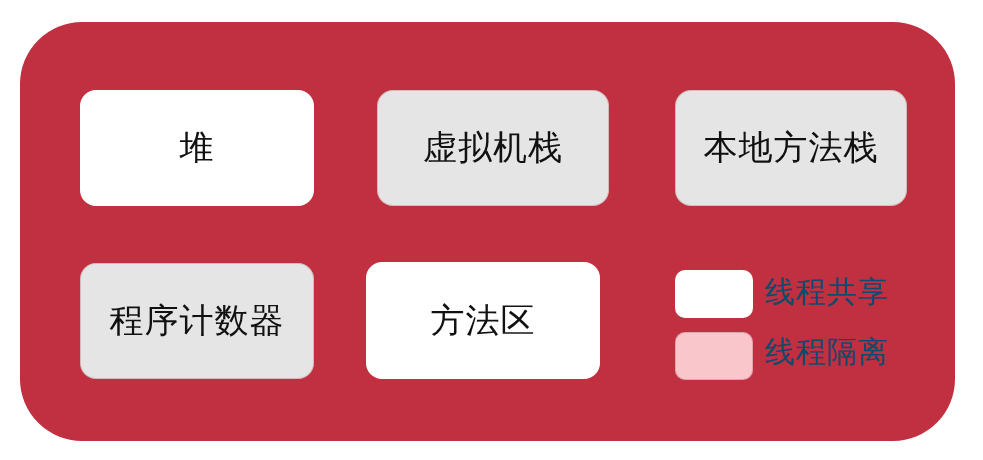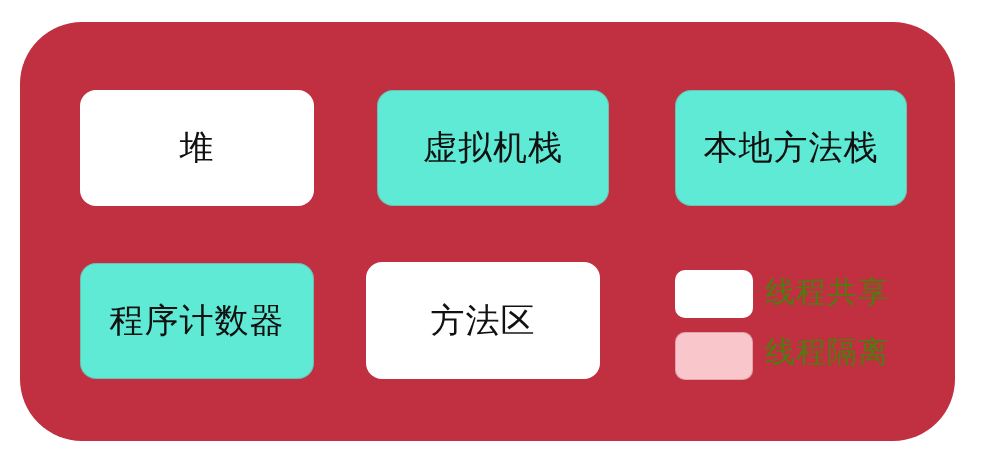--- a/index.html
+++ b/index.html
@@ -10,28 +10,28 @@
     .panel {
       position: absolute; left: 20px; top: 22px; width: 935px; height: 419px;
       background: #c03040; border-radius: 62px;
     }
     .box {
       position: absolute; border-radius: 16px;
       display: flex; align-items: center; justify-content: center;
       font-size: 34px; color: #111111; letter-spacing: 1px;
     }
     .box.shared { background: #ffffff; }
-    .box.isolated { background: #5eead4; box-shadow: inset 0 0 0 1px rgba(160,60,70,0.25); }
+    .box.isolated { background: #e5e5e5; box-shadow: inset 0 0 0 1px rgba(160,60,70,0.25); }
     .legend-swatch {
       position: absolute; width: 78px; height: 48px; border-radius: 10px;
     }
     .legend-swatch.shared { background: #ffffff; }
     .legend-swatch.isolated { background: #f8c6cb; box-shadow: inset 0 0 0 1px rgba(160,60,70,0.25); }
     .legend-label {
-      position: absolute; font-size: 30px; color: #4d7c0f; letter-spacing: 1px; line-height: 48px;
+      position: absolute; font-size: 30px; color: #0c4a6e; letter-spacing: 1px; line-height: 48px;
     }
   </style>
 </head>
 <body>
 
 <div class="panel"></div>
 
 <div class="box shared" style="left:80px; top:90px; width:234px; height:116px;">
   <span>堆</span>
 </div>

